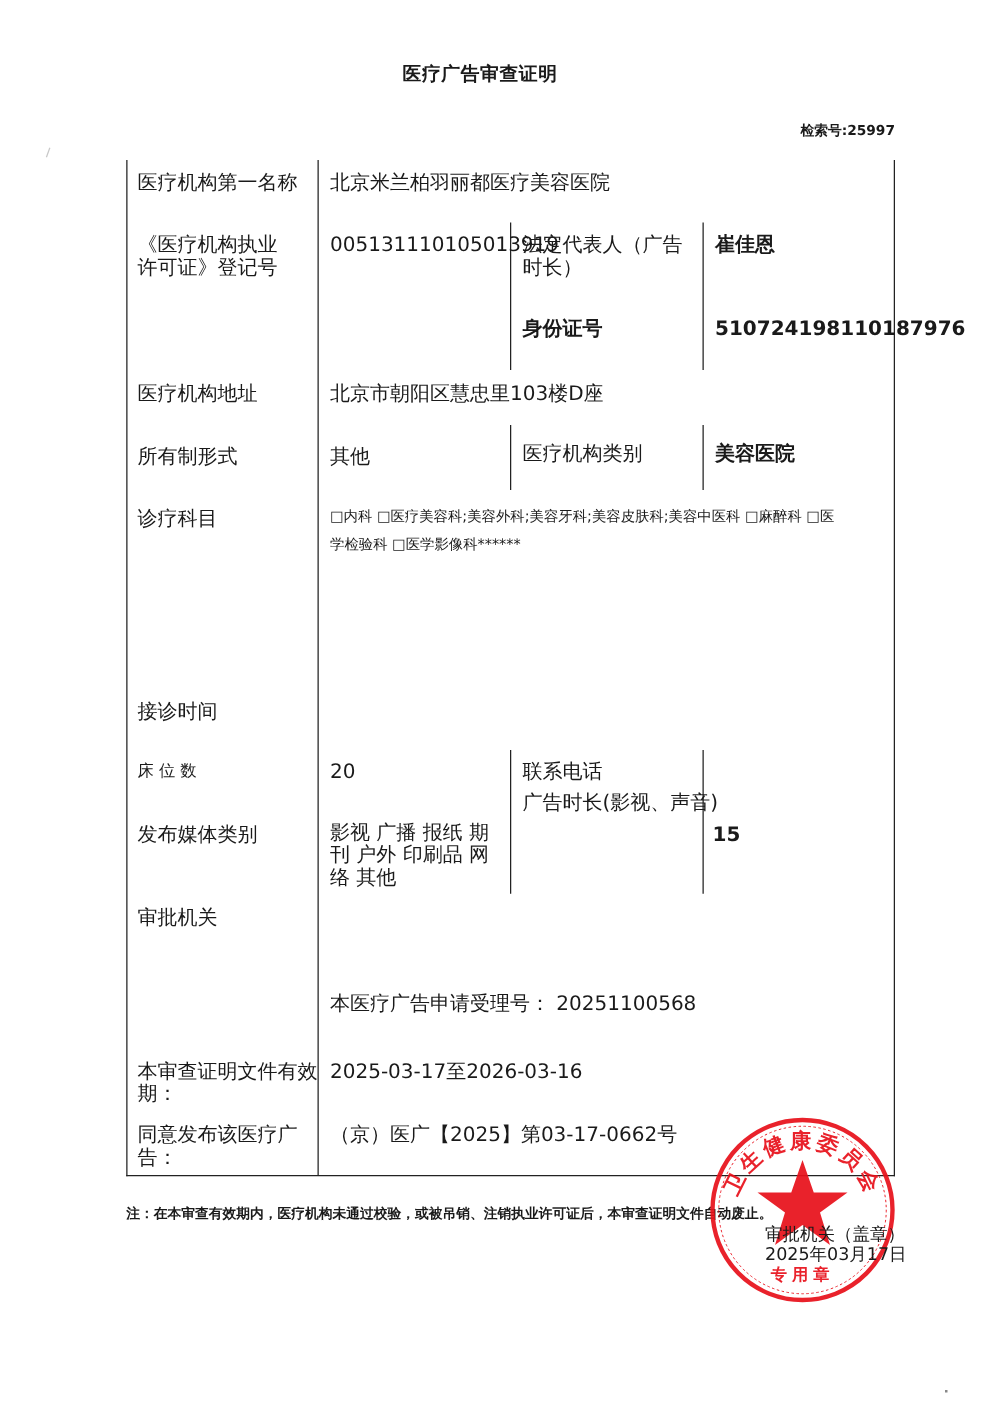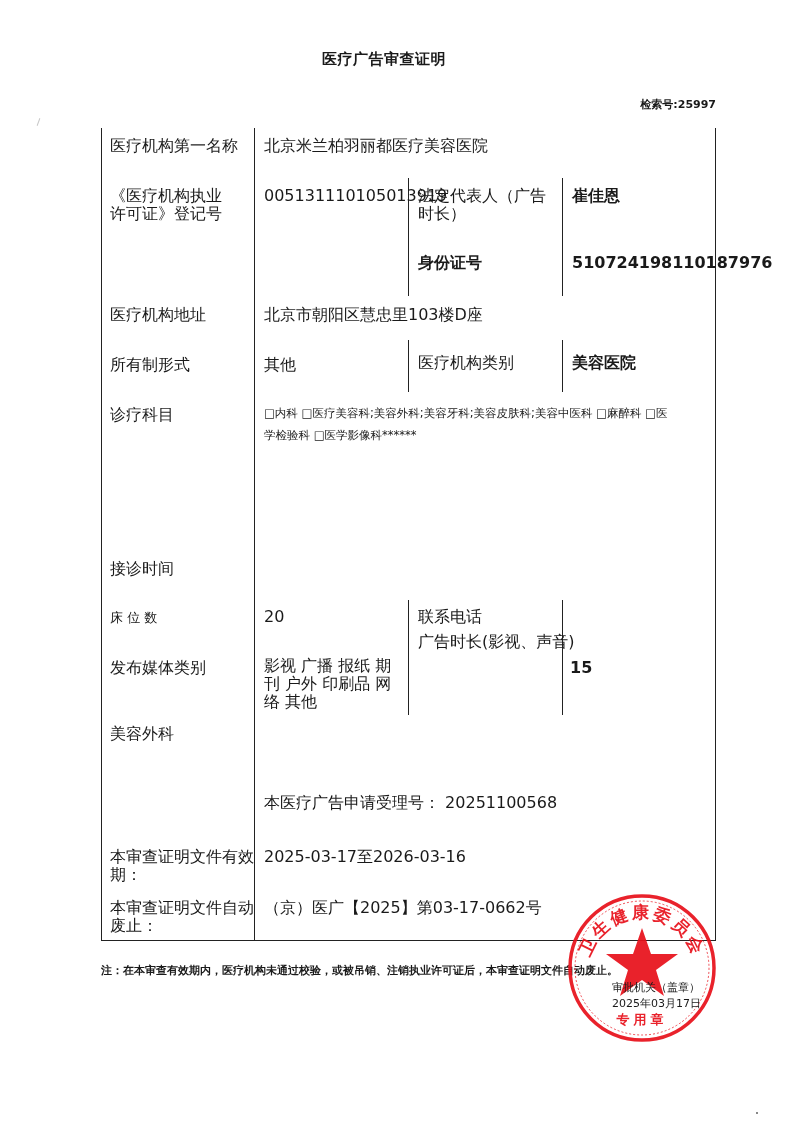--- a/index.html
+++ b/index.html
@@ -75,21 +75,21 @@
       left: 101px;
       top: 963px;
       font-size: 11px;
       font-weight: bold;
       z-index: 2;
     }
     .authority {
       position: absolute;
       left: 612px;
       top: 980px;
-      font-size: 11px;
+      font-size: 14px;
       line-height: 16px;
       z-index: 3;
       text-align: left;
     }
     .stamp {
       position: absolute;
       left: 566px;
       top: 892px;
       width: 152px;
       height: 152px;
@@ -152,27 +152,27 @@
   <div class="cell label" style="top:481px; font-size:13px;">床 位 数</div>
   <div class="cell c2" style="top:480px;">20</div>
   <div class="cell c3" style="top:480px;">联系电话</div>
   <div class="cell c4" style="top:480px;"></div>
 
   <div class="cell label" style="top:531px;">发布媒体类别</div>
   <div class="cell c2 wrap" style="top:529px; width:142px;">影视 广播 报纸 期刊 户外 印刷品 网络 其他</div>
   <div class="cell c3" style="top:505px; font-size:16px;">广告时长(影视、声音)</div>
   <div class="cell c4" style="top:531px; left:468px;">15</div>
 
-  <div class="cell label" style="top:597px;">美容外科</div>
+  <div class="cell label" style="top:597px;">审批机关</div>
   <div class="cell c2" style="top:666px;">本医疗广告申请受理号： 20251100568</div>
 
   <div class="cell label" style="top:720px; width:148px;">本审查证明文件有效期：</div>
   <div class="cell c2" style="top:720px;">2025-03-17至2026-03-16</div>
 
-  <div class="cell label" style="top:771px; width:148px;">本审查证明文件自动废止：</div>
+  <div class="cell label" style="top:771px; width:148px;">同意发布该医疗广告：</div>
   <div class="cell c2" style="top:771px;">（京）医广【2025】第03-17-0662号</div>
 </div>
 
 <div class="note">注：在本审查有效期内，医疗机构未通过校验，或被吊销、注销执业许可证后，本审查证明文件自动废止。</div>
 
 <svg class="stamp" viewBox="0 0 152 152">
   <defs>
     <path id="arcTop" d="M 22 80 A 54 54 0 0 1 130 80"></path>
     <path id="arcBottom" d="M 40 112 A 46 46 0 0 0 112 112"></path>
   </defs>

